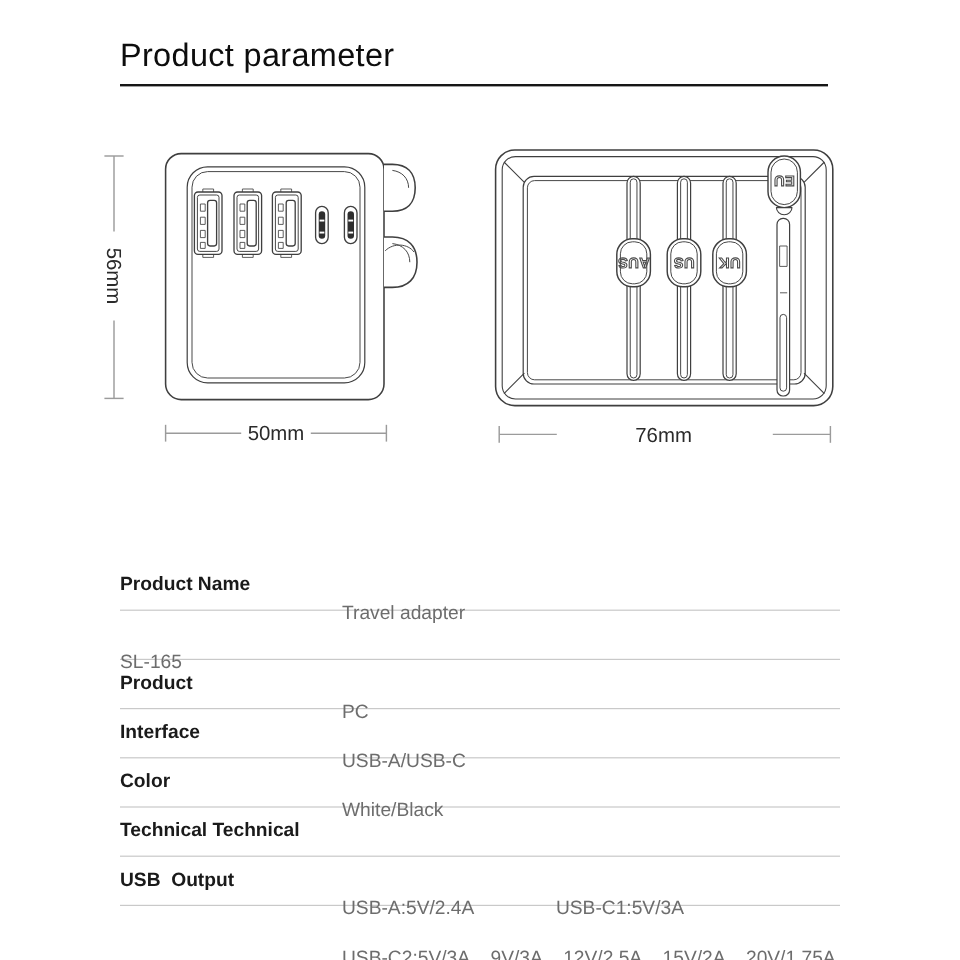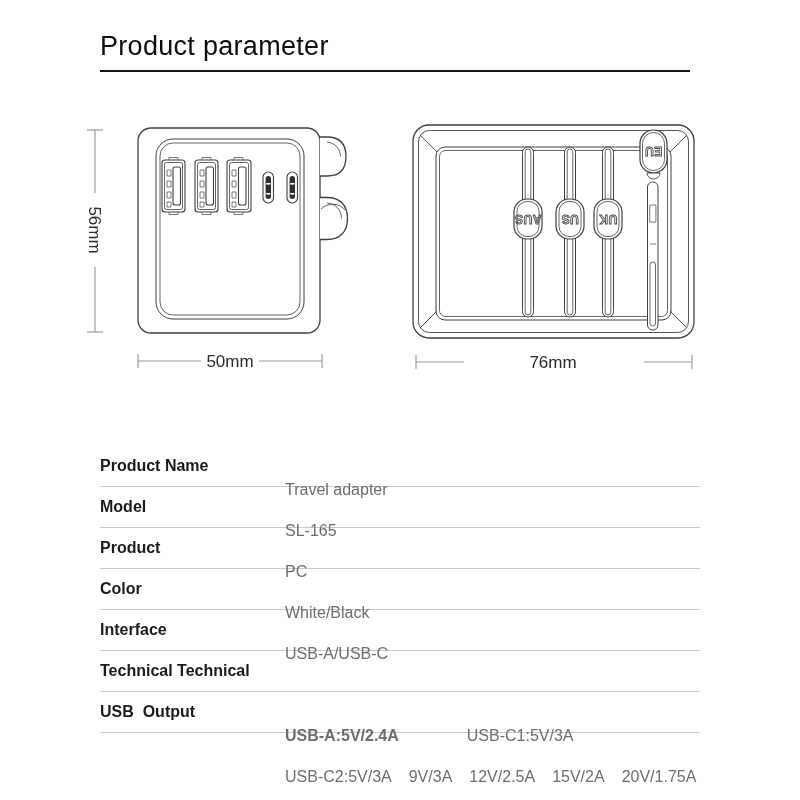--- a/index.html
+++ b/index.html
@@ -3,26 +3,26 @@
 <meta charset="utf-8">
 <style>
   html,body{margin:0;padding:0;background:#ffffff;}
   body{width:800px;height:800px;position:relative;font-family:"Liberation Sans",sans-serif;overflow:hidden;}
   .page-title{position:absolute;left:100px;top:31px;font-size:27px;font-weight:normal;color:#0d0d0d;letter-spacing:.3px;}
   .title-rule{position:absolute;left:100px;top:70px;width:590px;height:2px;background:#161616;}
   svg.drawings{position:absolute;left:0;top:0;}
   svg text{font-family:"Liberation Sans",sans-serif;}
   .dim-text{font-size:17px;fill:#2b2b2b;}
   .emboss{font-size:12px;font-weight:bold;letter-spacing:.5px;fill:none;stroke:#4a4a4a;stroke-width:.9;}
-  .spec{position:absolute;left:100px;top:446px;width:600px;}
+  .spec{position:absolute;left:100px;top:468px;width:600px;}
   .spec-row{display:flex;align-items:center;height:40px;border-bottom:1px solid #c9c9c9;}
   .spec-row.last{border-bottom:none;height:45px;}
   .spec-label{width:185px;flex-shrink:0;font-size:16px;font-weight:bold;color:#1a1a1a;}
   .spec-value{font-size:16px;color:#6d6d6d;margin-top:48px;}
-  .usb-a-val{margin-right:68px;font-weight:bold;}
+  .usb-a-val{margin-right:68px;}
   .multi-vals{display:flex;gap:17px;font-size:16px;color:#6d6d6d;margin-top:42px;}
 </style>
 </head>
 <body>
 
 <div class="page-title">Product parameter</div>
 <div class="title-rule"></div>
 
 <svg class="drawings" width="800" height="420" viewBox="0 0 800 420">
 
@@ -169,34 +169,33 @@
   </g>
   <text class="dim-text" x="553" y="368" text-anchor="middle">76mm</text>
 </svg>
 
 <div class="spec">
   <div class="spec-row">
     <div class="spec-label">Product Name</div>
     <div class="spec-value">Travel adapter</div>
   </div>
   <div class="spec-row">
-    <div class="spec-label">Model</div>
     <div class="spec-value">SL-165</div>
   </div>
   <div class="spec-row">
     <div class="spec-label">Product</div>
     <div class="spec-value">PC</div>
   </div>
   <div class="spec-row">
+    <div class="spec-label">Interface</div>
+    <div class="spec-value">USB-A/USB-C</div>
+  </div>
+  <div class="spec-row">
     <div class="spec-label">Color</div>
     <div class="spec-value">White/Black</div>
-  </div>
-  <div class="spec-row">
-    <div class="spec-label">Interface</div>
-    <div class="spec-value">USB-A/USB-C</div>
   </div>
   <div class="spec-row">
     <div class="spec-label">Technical Technical</div>
   </div>
   <div class="spec-row">
     <div class="spec-label">USB &nbsp;Output</div>
     <div class="spec-value">
       <span class="usb-a-val">USB-A:5V/2.4A</span><span>USB-C1:5V/3A</span>
     </div>
   </div>

